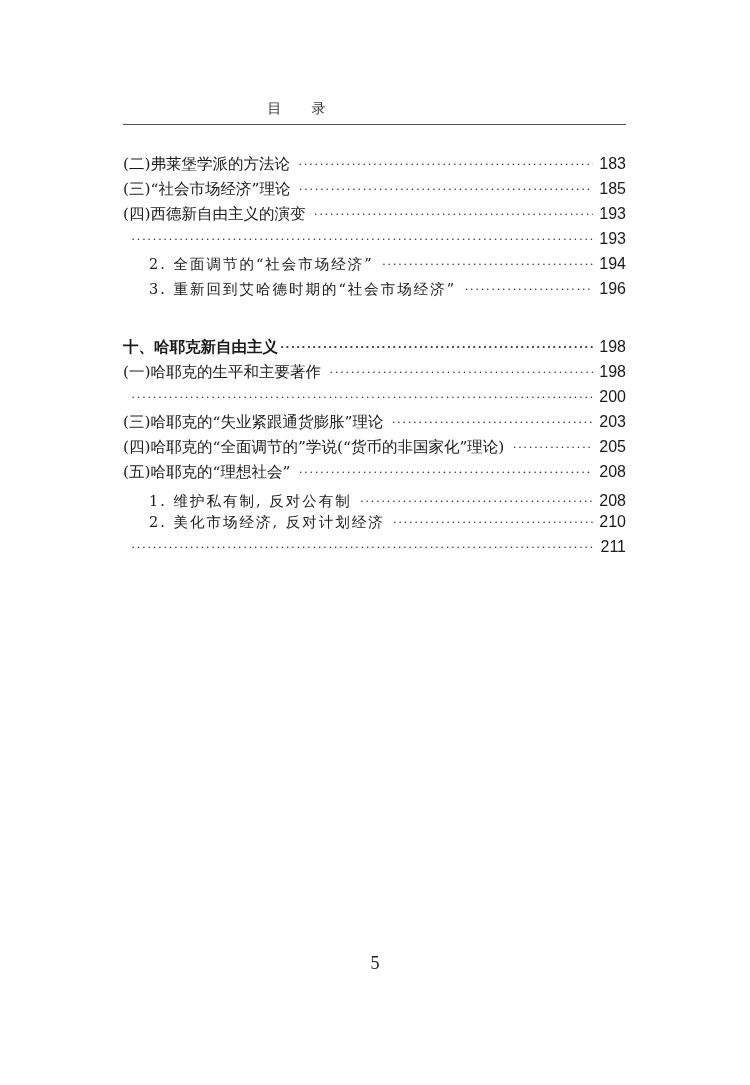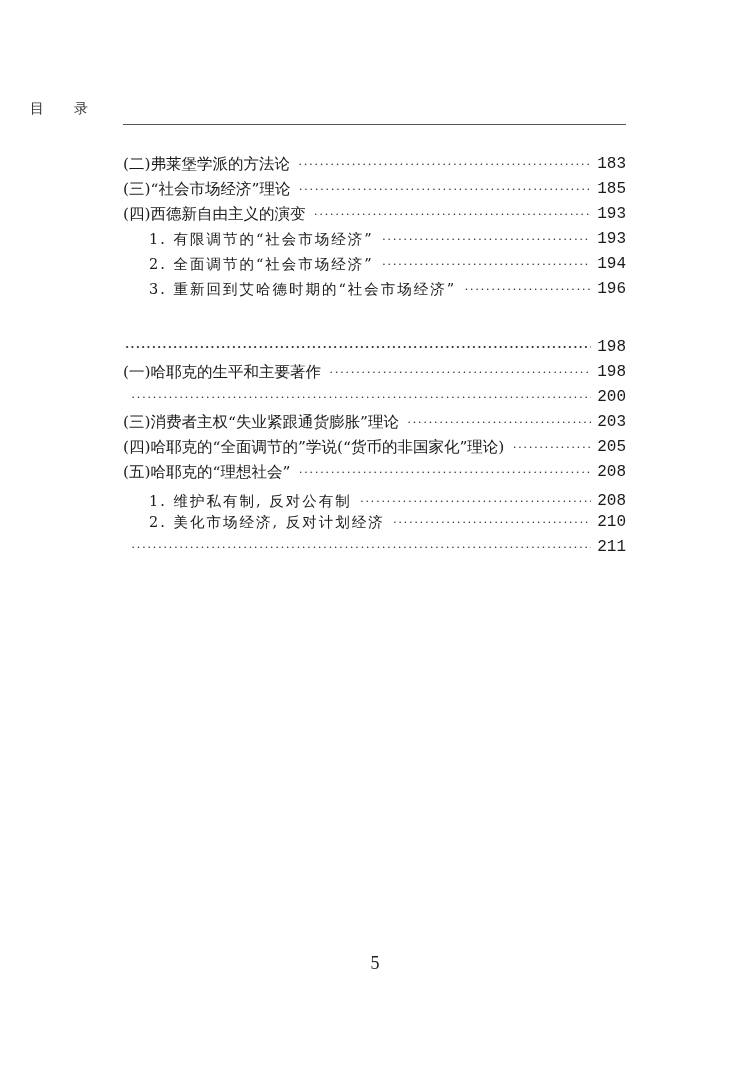--- a/index.html
+++ b/index.html
@@ -1,29 +1,29 @@
 <!DOCTYPE html>
 <html><head>
 <meta charset="utf-8">
 <style>
   html, body { margin: 0; padding: 0; background: #ffffff; }
   body { width: 750px; height: 1085px; position: relative; overflow: hidden;
          font-family: "DejaVu Serif", "Liberation Serif", serif; color: #1a1a1a; }
-  .header { position: absolute; top: 100px; left: 0; width: 593px; 
+  .header { position: absolute; top: 100px; left: 0; width: 593px; text-align: center;
             font-size: 14px; letter-spacing: 30px; color: #333; padding-left: 30px; box-sizing: border-box; }
   .rule { position: absolute; top: 124px; left: 123px; width: 503px; height: 0;
           border-top: 1.5px solid #555; }
   .toc { position: absolute; left: 123px; width: 503px; }
   .row { position: absolute; left: 0; width: 503px; height: 24px; display: flex; align-items: flex-start;
          font-size: 15.5px; line-height: 24px; white-space: nowrap; }
   .row .title { flex: 0 0 auto; }
   .row .leader { flex: 1 1 auto; overflow: hidden; margin: 0 6px 0 8px; color: #333;
                  font-family: "Liberation Serif", serif; font-size: 13px; letter-spacing: 1px; }
   .row .leader::after { content: "··································································································································"; }
-  .row .page { flex: 0 0 auto; font-family: Liberation Mono, monospace; font-size: 16px; }
+  .row .page { flex: 0 0 auto; font-family: Liberation Sans, sans-serif; font-size: 16px; }
   .lvl1 { font-weight: bold; font-family: "DejaVu Sans", "Liberation Sans", sans-serif; font-size: 15.5px; }
   .lvl2 { padding-left: 0; }
   .lvl2 .title { padding-left: 0; }
   .lvl3 .title { padding-left: 26px; font-family: "DejaVu Serif", serif; font-size: 14.5px; letter-spacing: 2px; }
   .lvl1 .leader { margin-left: 2px; }
   .pageno { position: absolute; top: 953px; left: 0; width: 750px; text-align: center;
             font-family: "Liberation Serif", serif; font-size: 18px; color: #222; }
 </style>
 </head>
 <body>
@@ -41,50 +41,50 @@
     <span class="title">(三)“社会市场经济”理论</span>
     <span class="leader"></span>
     <span class="page">185</span>
   </div>
   <div class="row lvl2" style="top:202px">
     <span class="title">(四)西德新自由主义的演变</span>
     <span class="leader"></span>
     <span class="page">193</span>
   </div>
   <div class="row lvl3" style="top:227px">
-    <span class="title">1. 有限调节的“社会市场经济”</span>
     <span class="leader"></span>
     <span class="page">193</span>
   </div>
   <div class="row lvl3" style="top:252px">
     <span class="title">2. 全面调节的“社会市场经济”</span>
     <span class="leader"></span>
     <span class="page">194</span>
   </div>
   <div class="row lvl3" style="top:277px">
     <span class="title">3. 重新回到艾哈德时期的“社会市场经济”</span>
     <span class="leader"></span>
     <span class="page">196</span>
   </div>
 
   <div class="row lvl1" style="top:335px">
+    <span class="title">十、哈耶克新自由主义</span>
     <span class="leader"></span>
     <span class="page" style="font-weight:normal">198</span>
   </div>
   <div class="row lvl2" style="top:360px">
     <span class="title">(一)哈耶克的生平和主要著作</span>
     <span class="leader"></span>
     <span class="page">198</span>
   </div>
   <div class="row lvl2" style="top:385px">
     <span class="leader"></span>
     <span class="page">200</span>
   </div>
   <div class="row lvl2" style="top:410px">
-    <span class="title">(三)消费者主权“失业紧跟通货膨胀”理论</span>
+    <span class="title">(三)哈耶克的“失业紧跟通货膨胀”理论</span>
     <span class="leader"></span>
     <span class="page">203</span>
   </div>
   <div class="row lvl2" style="top:435px">
     <span class="title">(四)哈耶克的“全面调节的”学说(“货币的非国家化”理论)</span>
     <span class="leader"></span>
     <span class="page">205</span>
   </div>
   <div class="row lvl2" style="top:460px">
     <span class="title">(五)哈耶克的“理想社会”</span>

